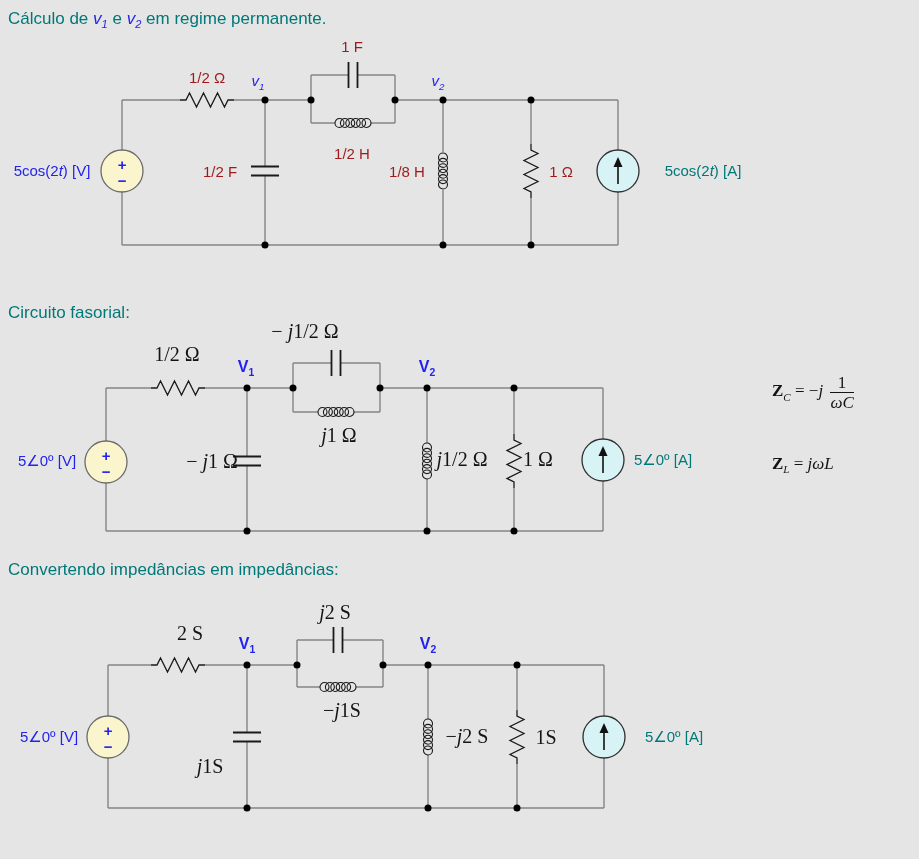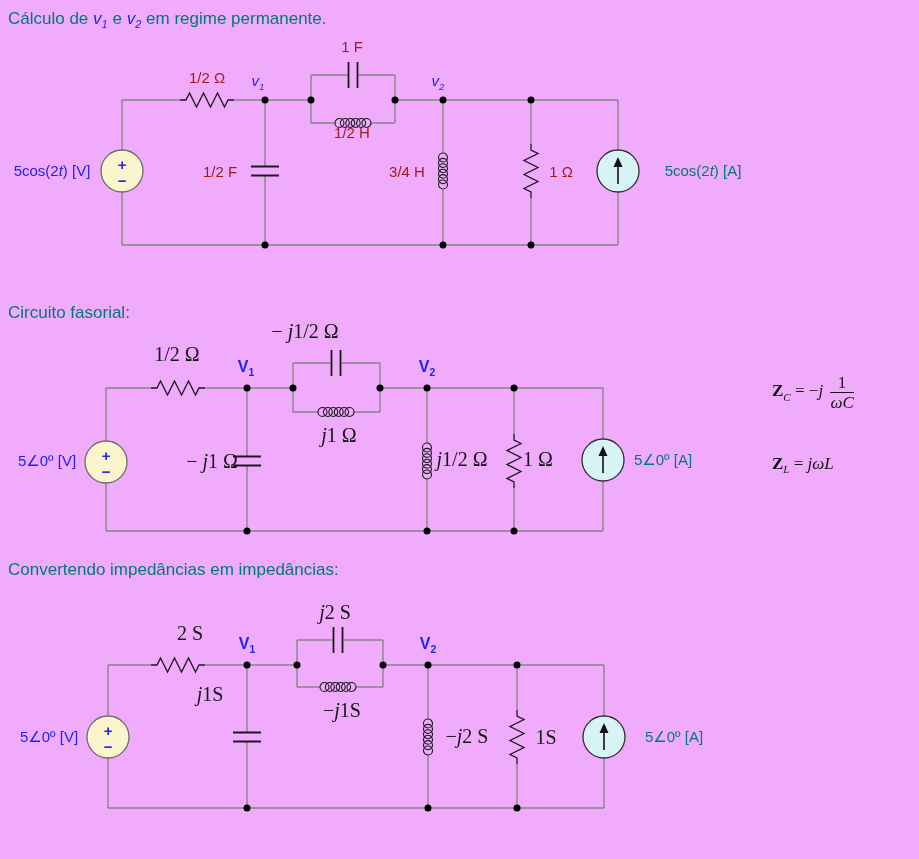--- a/index.html
+++ b/index.html
@@ -1,16 +1,16 @@
 <!DOCTYPE html>
 <html><head>
 <meta charset="utf-8">
 <style>
   html,body{margin:0;padding:0;background:#fff;}
-  #page{position:relative;width:919px;height:859px;background:#f0abfc;overflow:hidden;
+  #page{position:relative;width:919px;height:859px;background:#e5e5e5;overflow:hidden;
         font-family:"Liberation Sans",sans-serif;}
   svg{position:absolute;left:0;top:0;}
   .lbl{position:absolute;white-space:nowrap;transform:translate(-50%,-50%);line-height:1;}
   .title{transform:translateY(-50%);font-size:17px;color:#007878;}
   .teal{color:#007878;}
   .blue{color:#2222EE;}
   .red{color:#9E1A1A;font-size:15px;text-align:center;}
   .ital{font-style:italic;}
   .node1{font-size:15px;color:#2222EE;font-style:italic;}
   .nodeB{font-size:16px;color:#2222EE;font-weight:bold;}
@@ -166,25 +166,25 @@
   <span class="blue ital"><span>v</span><sub>1</sub></span>
   <span>e</span>
   <span class="blue ital"><span>v</span><sub>2</sub></span>
   <span>em regime permanente.</span>
 </div>
 <div class="lbl title" style="left:8px;top:312px">Circuito fasorial:</div>
 <div class="lbl title" style="left:8px;top:569px">Convertendo impedâncias em impedâncias:</div>
 
 <div class="lbl red" style="left:207px;top:77px">1/2 Ω</div>
 <div class="lbl red" style="left:352px;top:46px">1 F</div>
-<div class="lbl red" style="left:352px;top:132px">1/2 H</div>
+<div class="lbl red" style="left:352px;top:153px">1/2 H</div>
 <div class="lbl node1" style="left:258px;top:82px"><span>v</span><sub>1</sub></div>
 <div class="lbl node1" style="left:438px;top:82px"><span>v</span><sub>2</sub></div>
 <div class="lbl red" style="left:220px;top:171px">1/2 F</div>
-<div class="lbl red" style="left:407px;top:171px">3/4 H</div>
+<div class="lbl red" style="left:407px;top:171px">1/8 H</div>
 <div class="lbl red" style="left:561px;top:171px">1 Ω</div>
 <div class="lbl blue src" style="left:52px;top:170px"><span>5cos(2</span><i>t</i><span>)  [V]</span></div>
 <div class="lbl teal src" style="left:703px;top:170px"><span>5cos(2</span><i>t</i><span>)  [A]</span></div>
 
 <div class="lbl math" style="left:177px;top:354px">1/2 Ω</div>
 <div class="lbl math" style="left:305px;top:331px"><span>− </span><i>j</i><span>1/2 Ω</span></div>
 <div class="lbl math" style="left:339px;top:435px"><i>j</i><span>1 Ω</span></div>
 <div class="lbl nodeB" style="left:246px;top:369px"><span>V</span><sub>1</sub></div>
 <div class="lbl nodeB" style="left:427px;top:369px"><span>V</span><sub>2</sub></div>
 <div class="lbl math" style="left:212px;top:461px"><span>− </span><i>j</i><span>1 Ω</span></div>
@@ -205,19 +205,19 @@
   <span class="Z">Z</span><sub><i>L</i></sub>
   <span>=</span>
   <i>jωL</i>
 </div>
 
 <div class="lbl math" style="left:190px;top:633px">2 S</div>
 <div class="lbl math" style="left:335px;top:612px"><i>j</i><span>2 S</span></div>
 <div class="lbl math" style="left:342px;top:710px"><span>−</span><i>j</i><span>1S</span></div>
 <div class="lbl nodeB" style="left:247px;top:646px"><span>V</span><sub>1</sub></div>
 <div class="lbl nodeB" style="left:428px;top:646px"><span>V</span><sub>2</sub></div>
-<div class="lbl math" style="left:210px;top:694px"><i>j</i><span>1S</span></div>
+<div class="lbl math" style="left:210px;top:766px"><i>j</i><span>1S</span></div>
 <div class="lbl math" style="left:467px;top:736px"><span>−</span><i>j</i><span>2 S</span></div>
 <div class="lbl math" style="left:546px;top:737px">1S</div>
 <div class="lbl blue src" style="left:49px;top:736px">5∠0º  [V]</div>
 <div class="lbl teal src" style="left:674px;top:736px">5∠0º  [A]</div>
 
 </div>
 
 </body></html>

